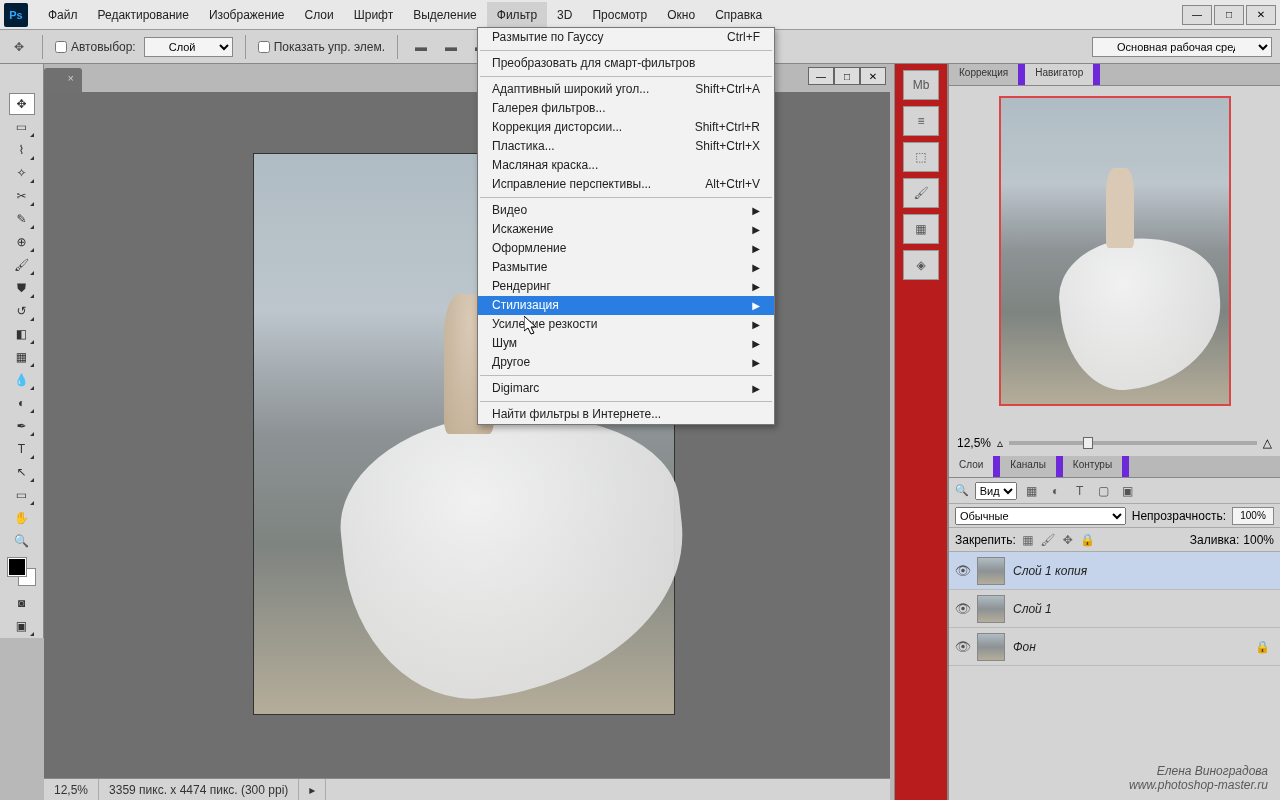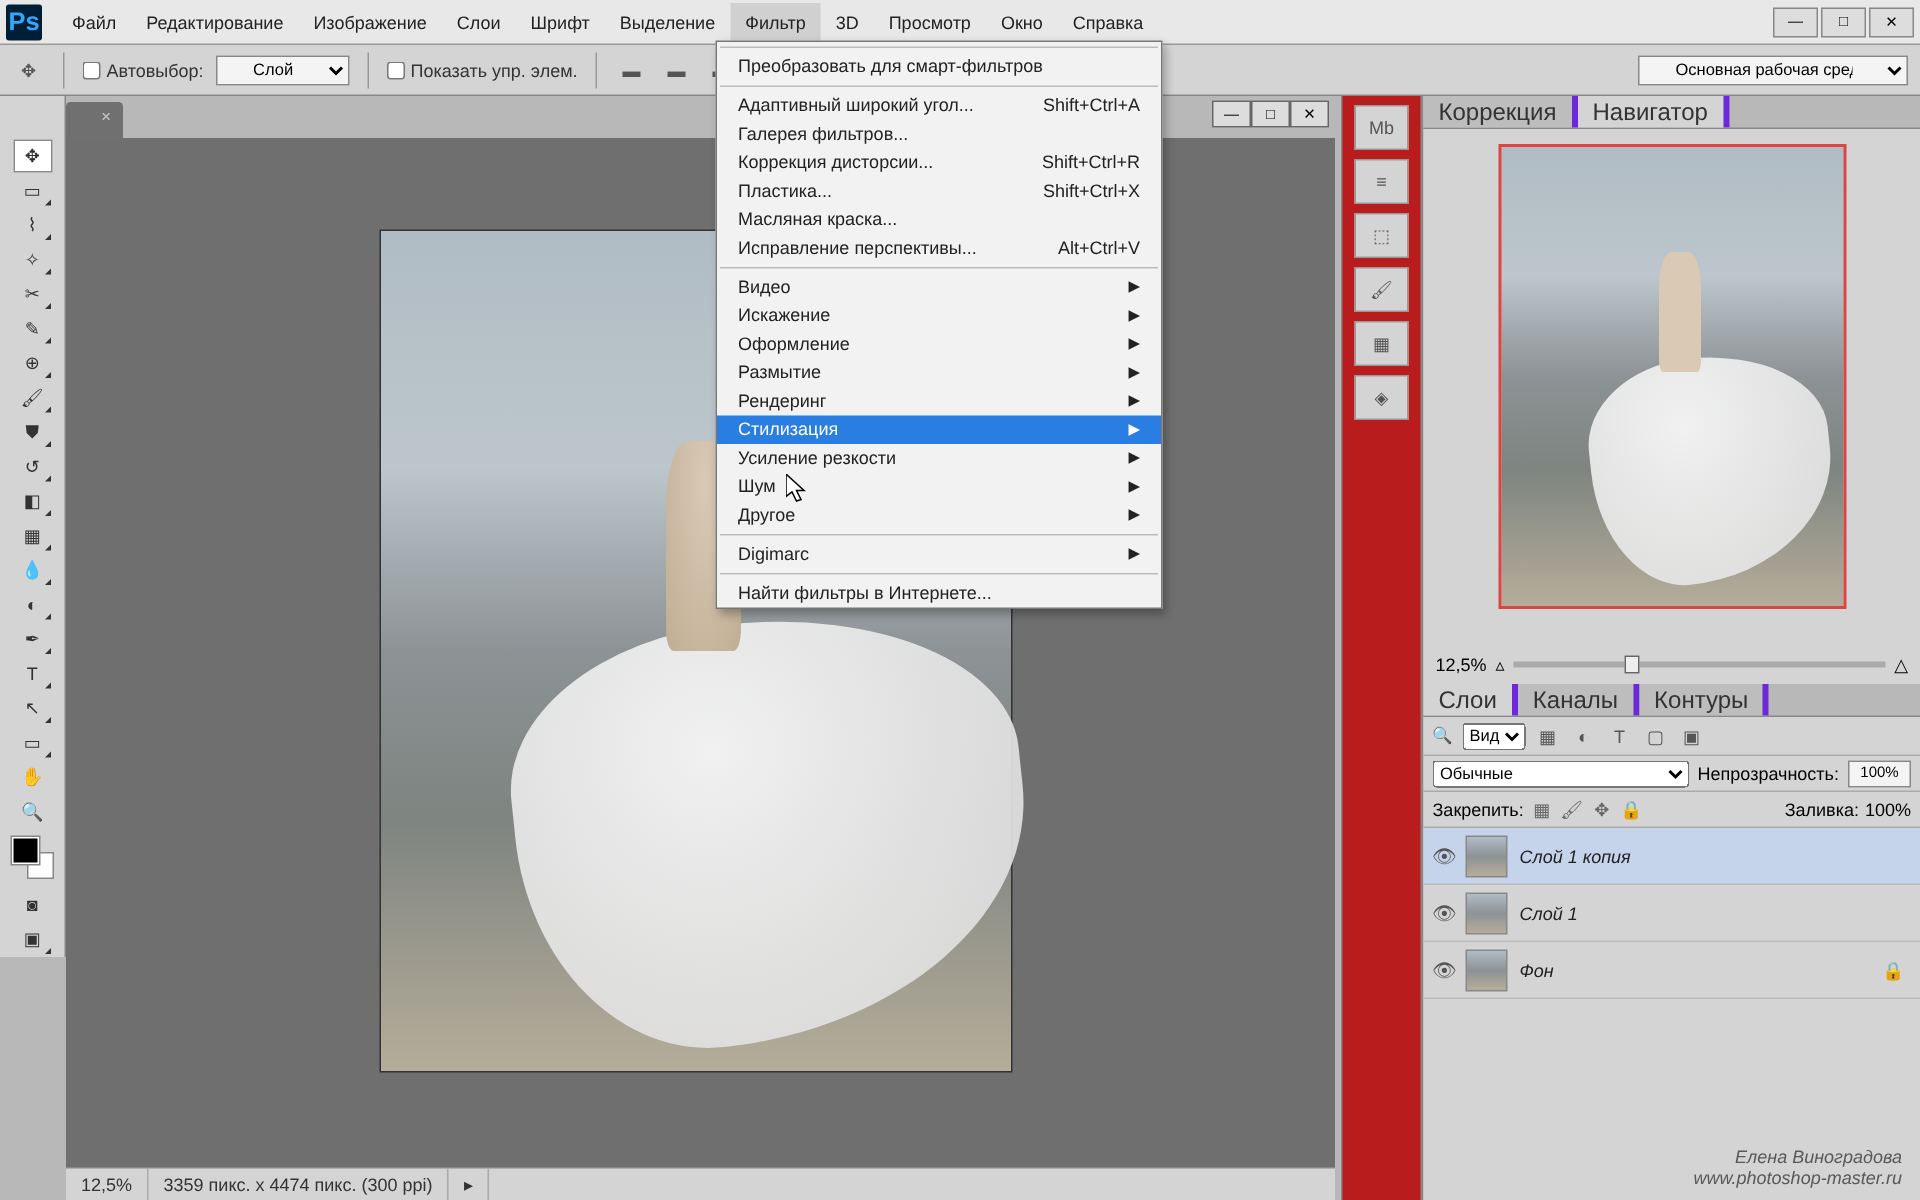--- a/index.html
+++ b/index.html
@@ -1,20 +1,20 @@
 <!DOCTYPE html>
 <html><head>
 <meta charset="utf-8">
 <style>
 * { margin:0; padding:0; box-sizing:border-box; font-family:"Segoe UI",Tahoma,sans-serif; font-size:12px; user-select:none; }
 body { width:1280px; height:800px; background:#b8b8b8; overflow:hidden; position:relative; }
 
 
 .menubar { height:30px; background:#e8e8e8; border-bottom:1px solid #999; display:flex; align-items:center; padding:0 4px; }
-.ps-logo { width:24px; height:24px; background:#001e36; color:#31a8ff; font-weight:bold; font-size:17px; display:flex; align-items:center; justify-content:center; border-radius:2px; margin-right:10px; }
+.ps-logo { width:24px; height:24px; background:#001e36; color:#31a8ff; font-weight:bold; font-size:11px; display:flex; align-items:center; justify-content:center; border-radius:2px; margin-right:10px; }
 .menu-item { padding:6px 10px; color:#222; cursor:default; }
 .menu-item.open { background:#d0d0d0; }
 .win-controls { margin-left:auto; display:flex; gap:0; }
 .win-btn { width:30px; height:20px; border:1px solid #888; background:#ddd; display:flex; align-items:center; justify-content:center; font-size:10px; margin-left:2px; }
 
 
 .optbar { height:34px; background:#d4d4d4; border-bottom:1px solid #888; display:flex; align-items:center; padding:0 8px; gap:8px; }
 .optbar .sep { width:1px; height:24px; background:#999; margin:0 4px; }
 .optbar select { height:20px; font-size:11px; background:#f4f4f4; border:1px solid #888; padding:0 20px; }
 .chk { display:flex; align-items:center; gap:4px; font-size:11px; color:#333; }
@@ -50,21 +50,21 @@
 
 .dropdown { position:absolute; left:477px; top:27px; width:298px; background:#f2f2f2; border:1px solid #777; box-shadow:2px 3px 6px rgba(0,0,0,.3); z-index:100; }
 .dm-item { height:19px; padding:0 14px; display:flex; align-items:center; justify-content:space-between; font-size:12px; color:#222; line-height:19px; }
 .dm-item.hl { background:#2a7de1; color:#fff; }
 .dm-item .arrow { font-size:10px; }
 .dm-sep { height:1px; background:#bbb; margin:3px 2px; }
 
 
 .dock-right { position:absolute; right:0; top:64px; width:332px; bottom:0; background:#d0d0d0; border-left:1px solid #888; display:flex; flex-direction:column; }
 .panel-tabs { height:22px; background:#b8b8b8; display:flex; border-bottom:1px solid #888; }
-.ptab { padding:3px 10px; font-size:16px; color:#333; background:#bdbdbd; border-right:4px solid #6d28d9; }
+.ptab { padding:3px 10px; font-size:10px; color:#333; background:#bdbdbd; border-right:7px solid #6d28d9; }
 .ptab.active { background:#d4d4d4; }
 .nav-panel { height:370px; background:#d4d4d4; padding:10px; position:relative; }
 .nav-thumb { margin:0 auto; width:232px; height:310px; border:2px solid #d44; background:linear-gradient(#b0bcc4 0%, #bcc6cc 28%, #8d9295 50%, #7e8480 70%, #b5ad9a 100%); position:relative; }
 .nav-thumb .mini-dress { position:absolute; left:70px; top:70px; width:150px; height:230px; }
 .nav-thumb .mb { position:absolute; left:35px; top:0; width:28px; height:80px; background:#d9c9b5; border-radius:30% 30% 10% 10%; }
 .nav-thumb .ms { position:absolute; left:-10px; top:70px; width:160px; height:150px; background:radial-gradient(ellipse at 40% 30%, #fafafa, #ddd); border-radius:50% 60% 70% 40%/40% 40% 60% 60%; opacity:.92; transform:rotate(-6deg); }
 .nav-zoom { position:absolute; bottom:6px; left:8px; right:8px; display:flex; align-items:center; gap:6px; font-size:11px; }
 .nav-zoom .slider { flex:1; height:4px; background:#aaa; position:relative; }
 .nav-zoom .slider .knob { position:absolute; left:30%; top:-4px; width:10px; height:12px; background:#eee; border:1px solid #666; }
 
@@ -192,20 +192,24 @@
   </div>
 </div>
 
 <div class="statusbar">
   <div class="cell">12,5%</div>
   <div class="cell">3359 пикс. x 4474 пикс. (300 ppi)</div>
   <div class="cell">▸</div>
 </div>
 
 <div class="dropdown" id="dropdown">
+    <div class="dm-item">
+      <span>Размытие по Гауссу</span>
+      <span>Ctrl+F</span>
+    </div>
     <div class="dm-sep"></div>
     <div class="dm-item">
       <span>Преобразовать для смарт-фильтров</span>
     </div>
     <div class="dm-sep"></div>
     <div class="dm-item">
       <span>Адаптивный широкий угол...</span>
       <span>Shift+Ctrl+A</span>
     </div>
     <div class="dm-item">

